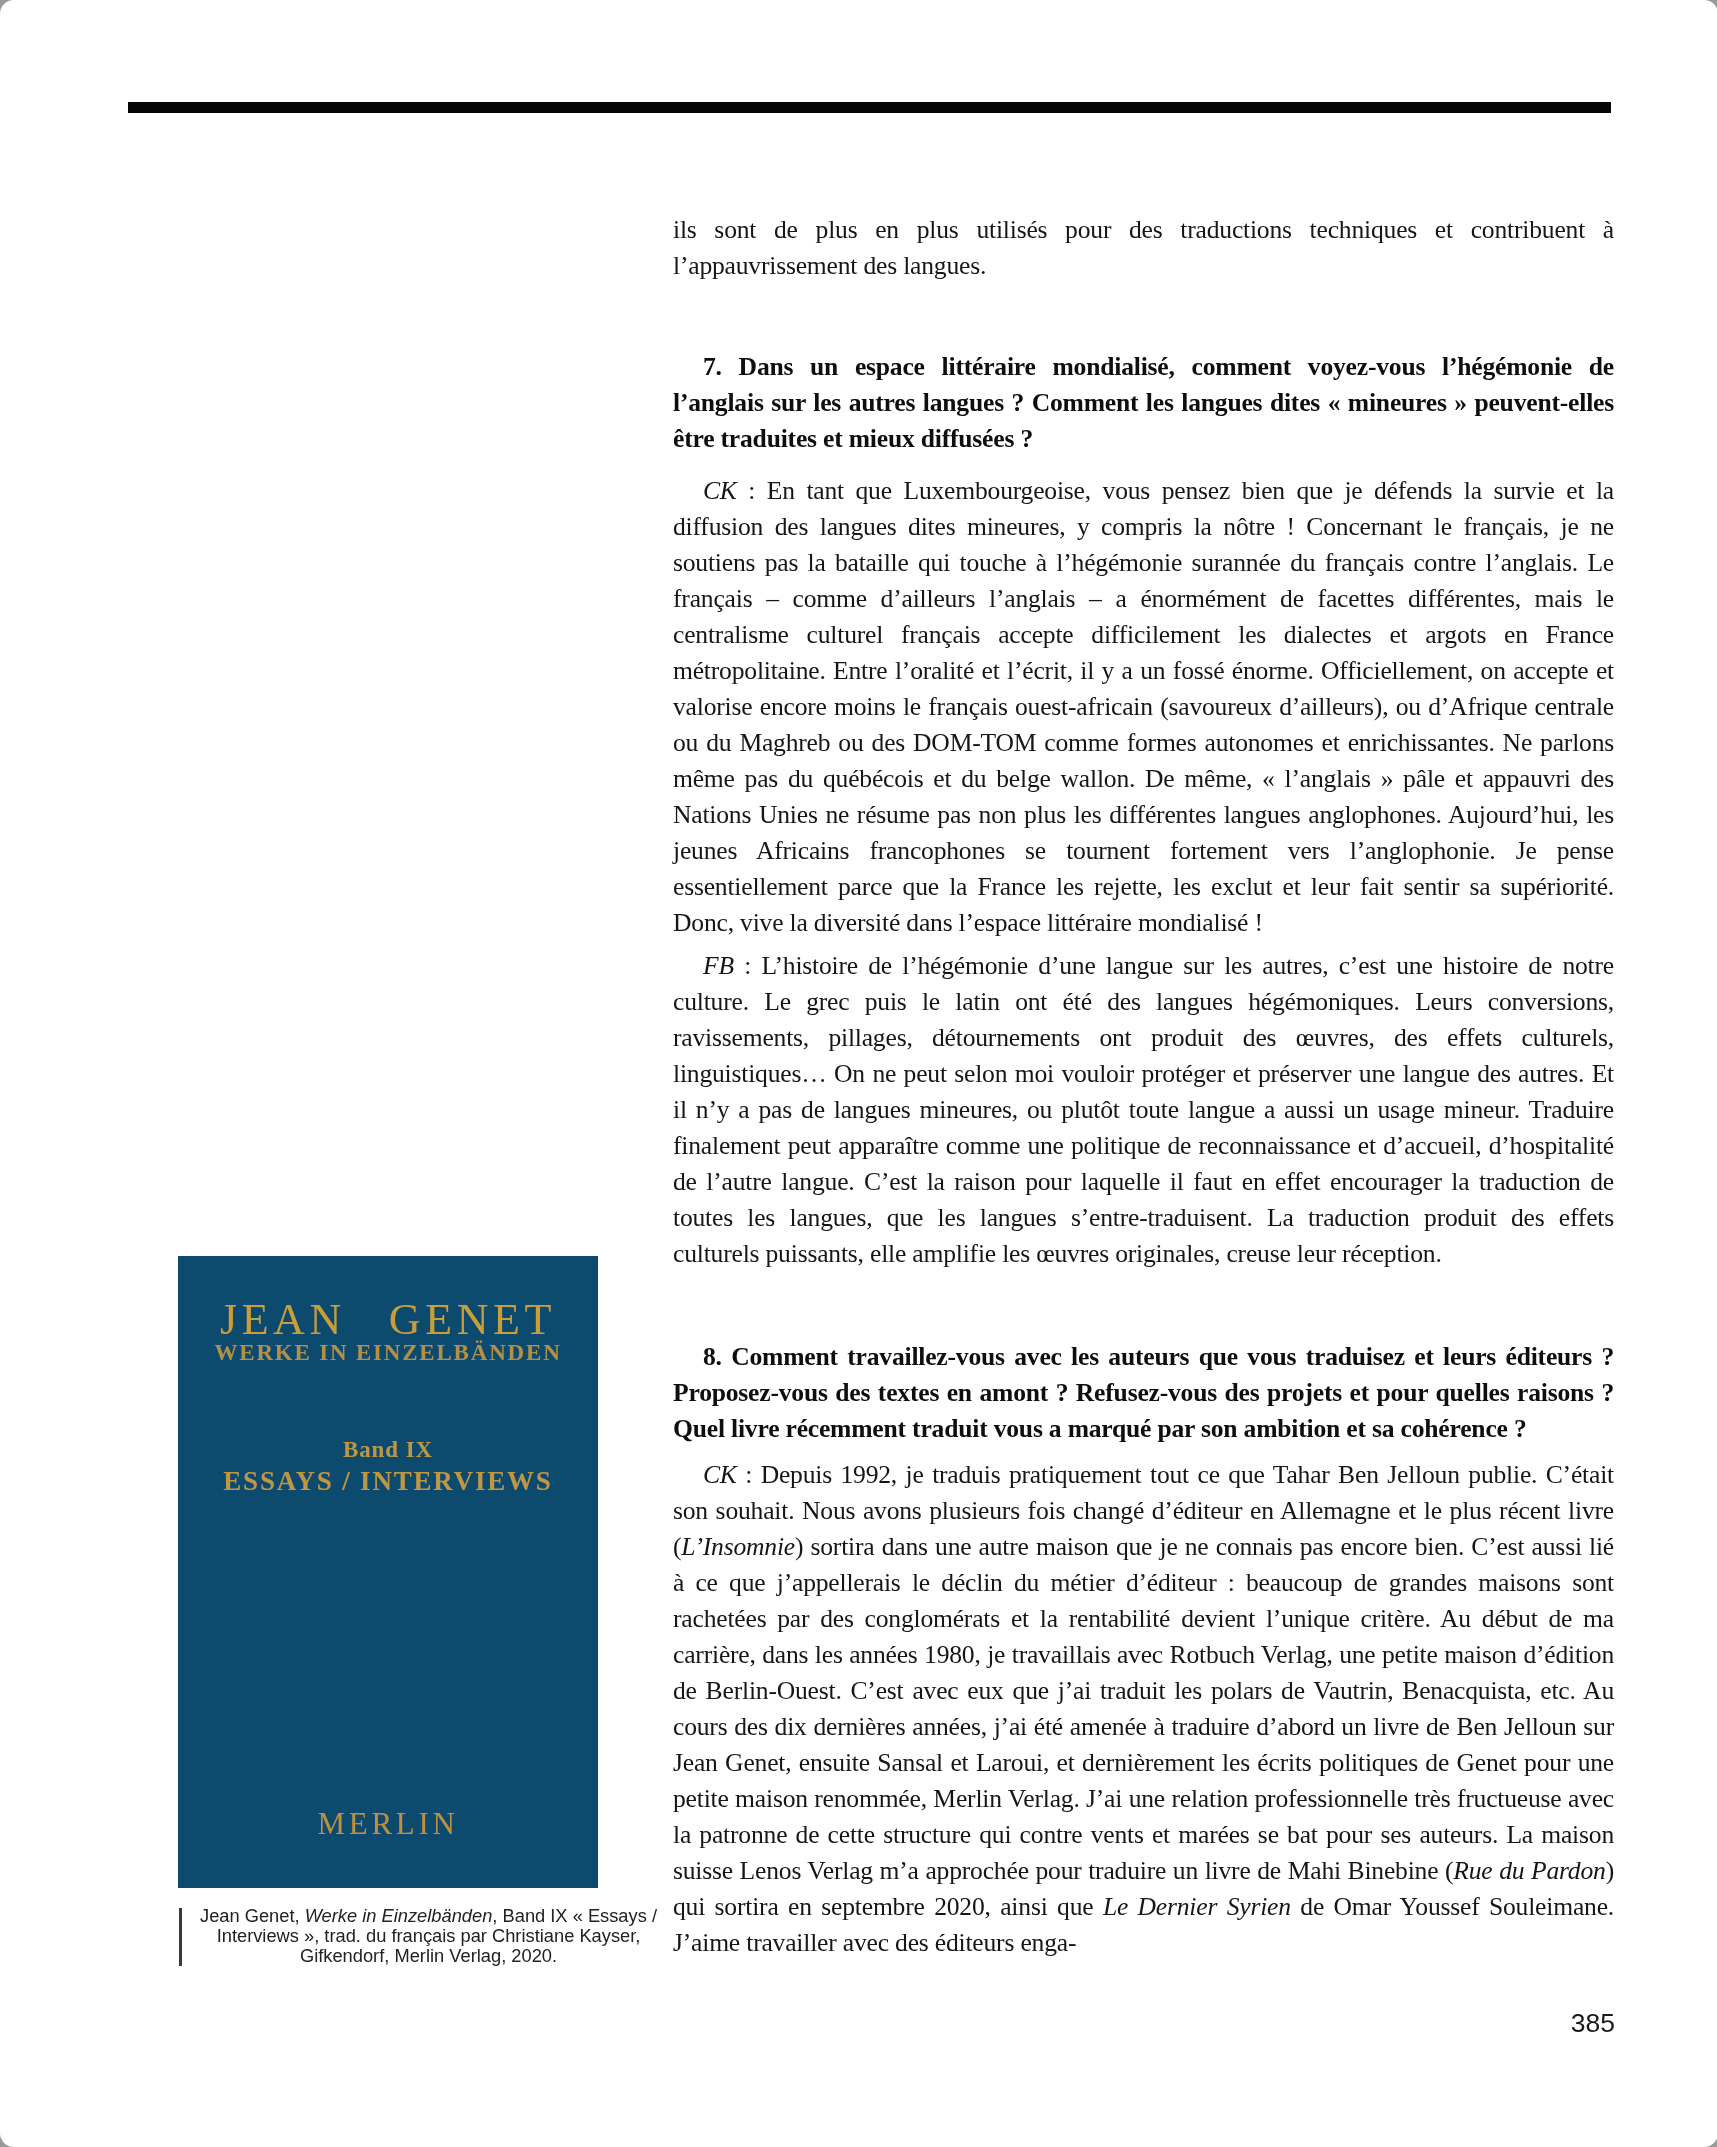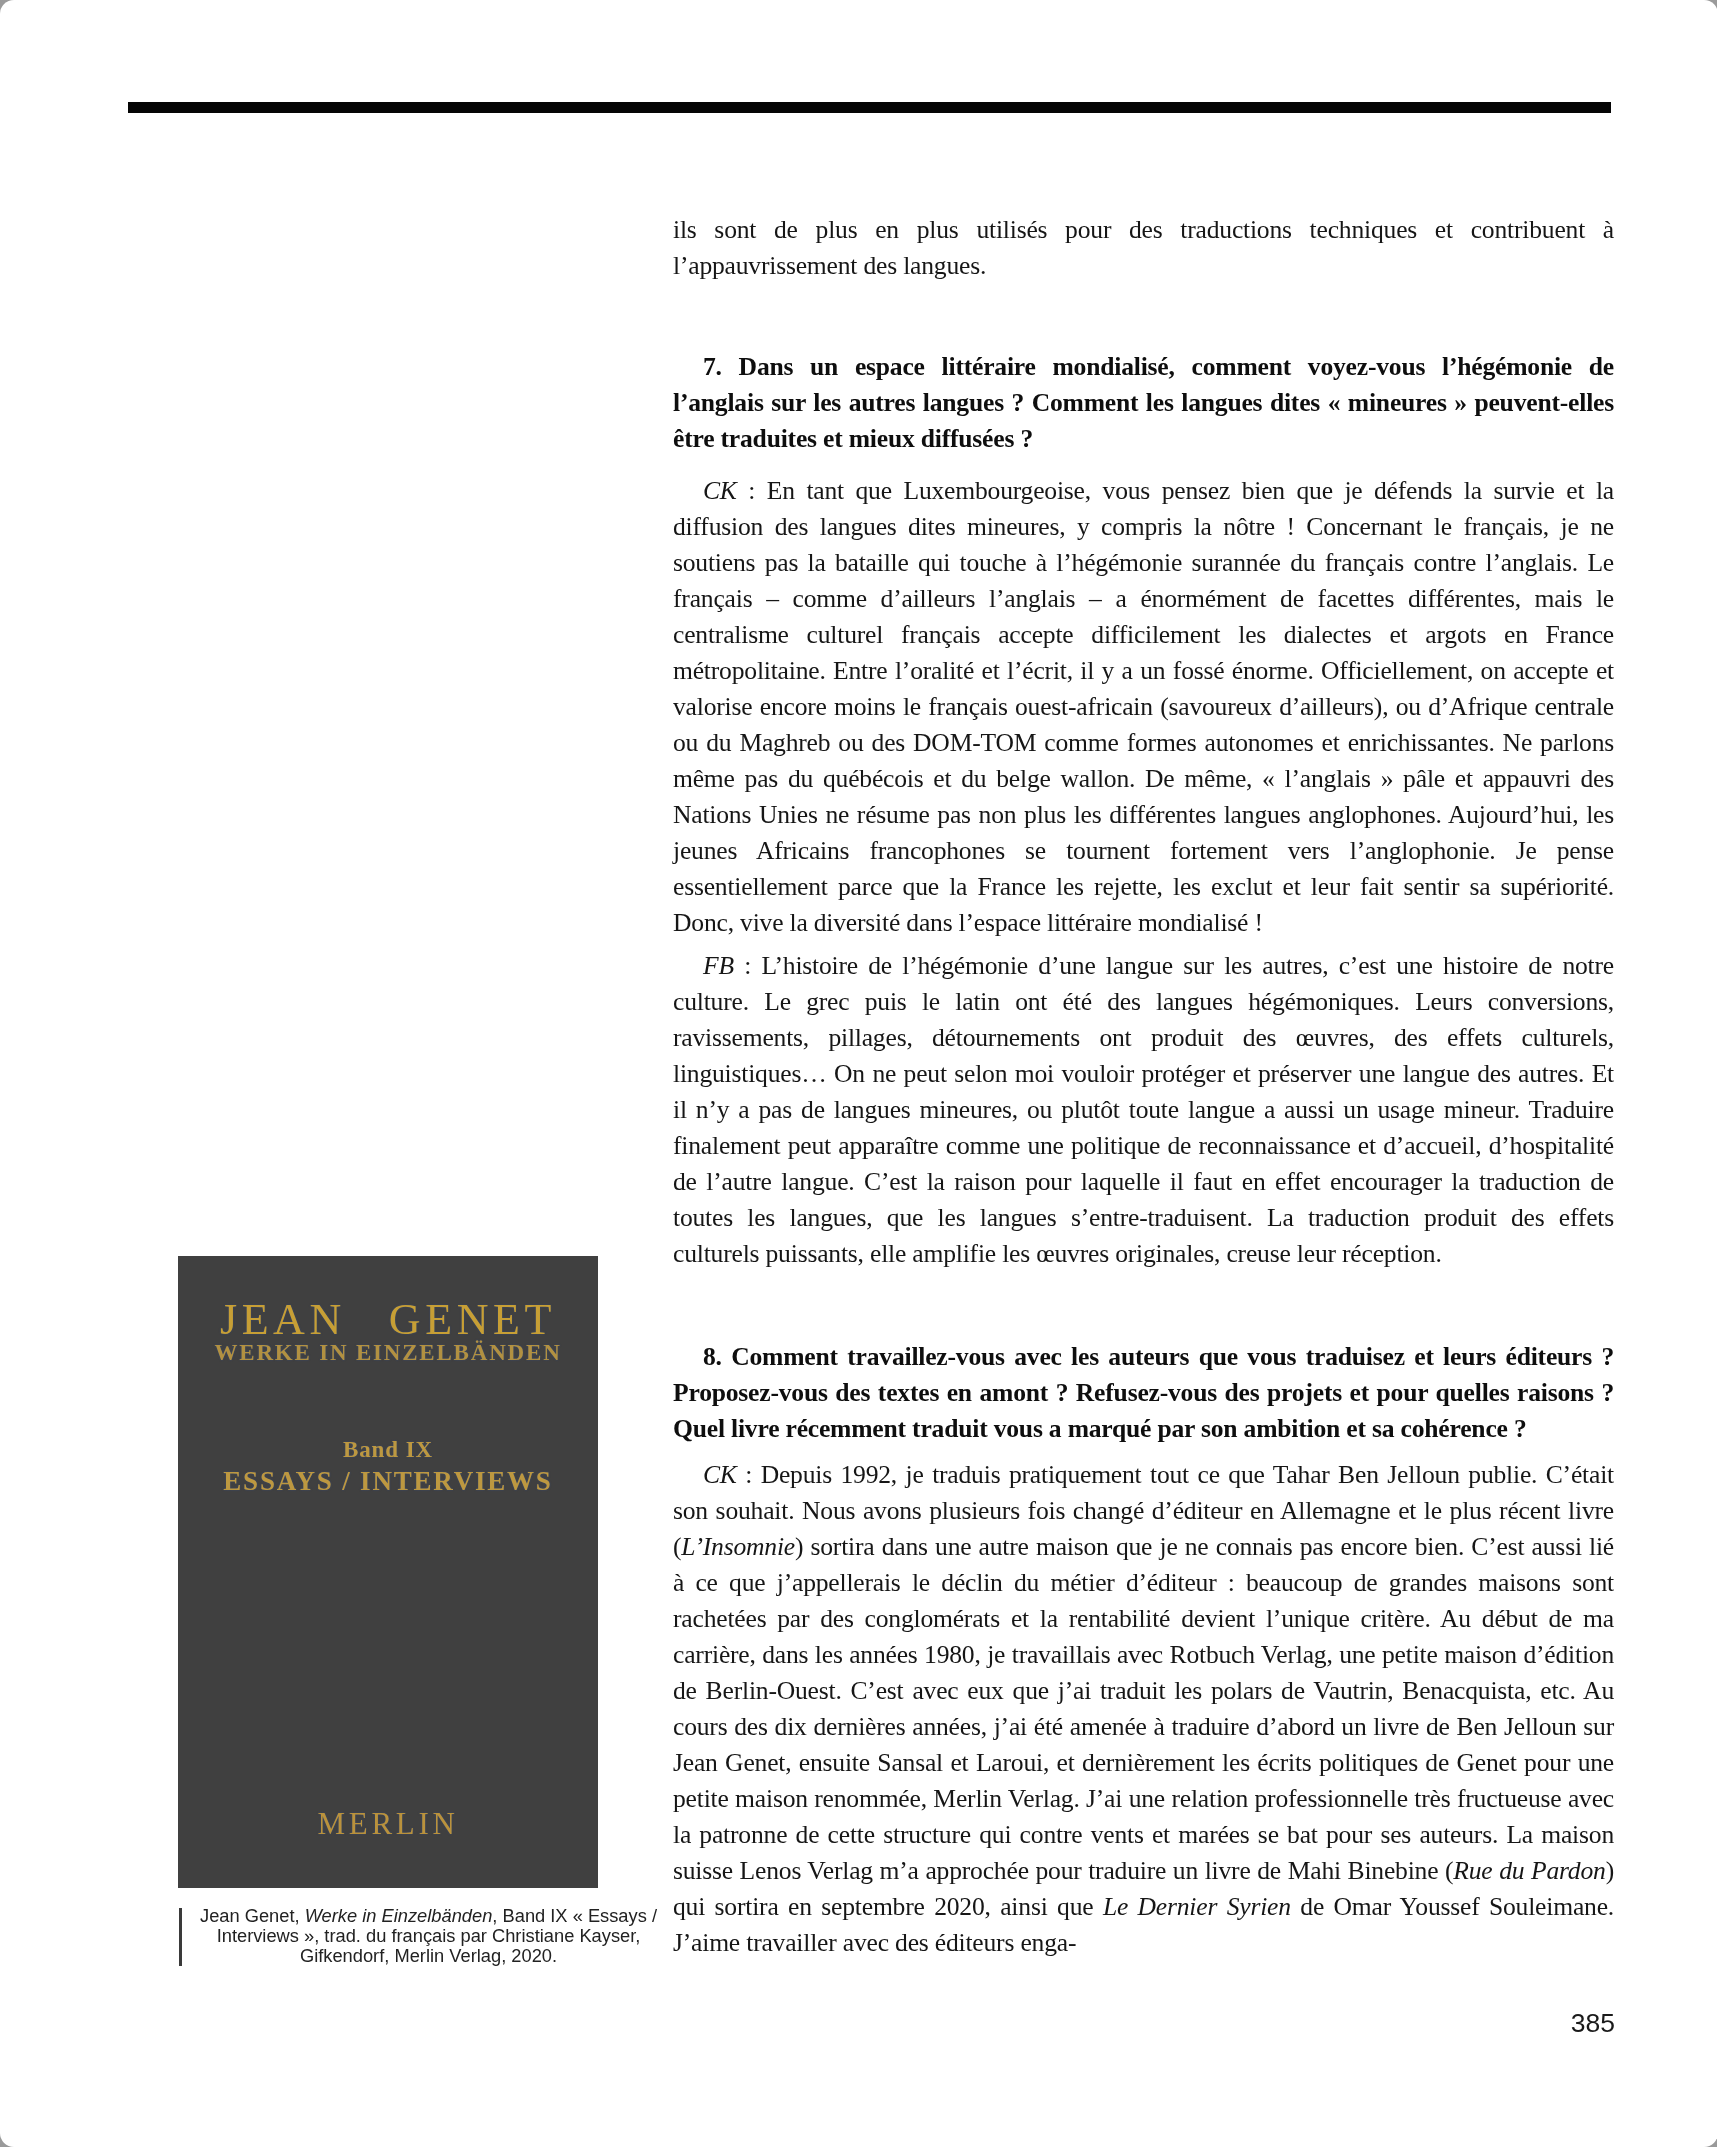--- a/index.html
+++ b/index.html
@@ -15,21 +15,21 @@
     margin:0;font-size:25.6px;line-height:36px;text-align:justify;
     letter-spacing:-0.2px;color:#161616;
   }
   .indent{text-indent:30px;}
   .heading{font-weight:bold;color:#0e0e0e;}
   .sp{margin-top:7px;}
   .btitle{font-style:italic;}
   
   .cover{
     position:absolute;left:178px;top:1256px;width:420px;height:632px;
-    background:#404040;
+    background:#0c4a6e;
   }
   .cv{position:absolute;left:0;width:100%;text-align:center;
       font-family:"Liberation Serif","DejaVu Serif",serif;
       text-shadow:0 0 1.8px rgba(46,79,151,0.65);}
   .cv-author{top:38px;font-size:44px;letter-spacing:4.6px;word-spacing:27.4px;color:#c79f35;}
   .cv-series{top:84px;font-size:23px;letter-spacing:1.8px;color:#b29141;font-weight:bold;}
   .cv-volume{top:181px;font-size:23px;letter-spacing:0.9px;color:#bd9840;font-weight:bold;}
   .cv-subtitle{top:210px;font-size:27px;letter-spacing:1.8px;color:#bd9840;font-weight:bold;}
   .cv-publisher{top:550px;font-size:31px;letter-spacing:3.7px;color:#ba923c;}
   

